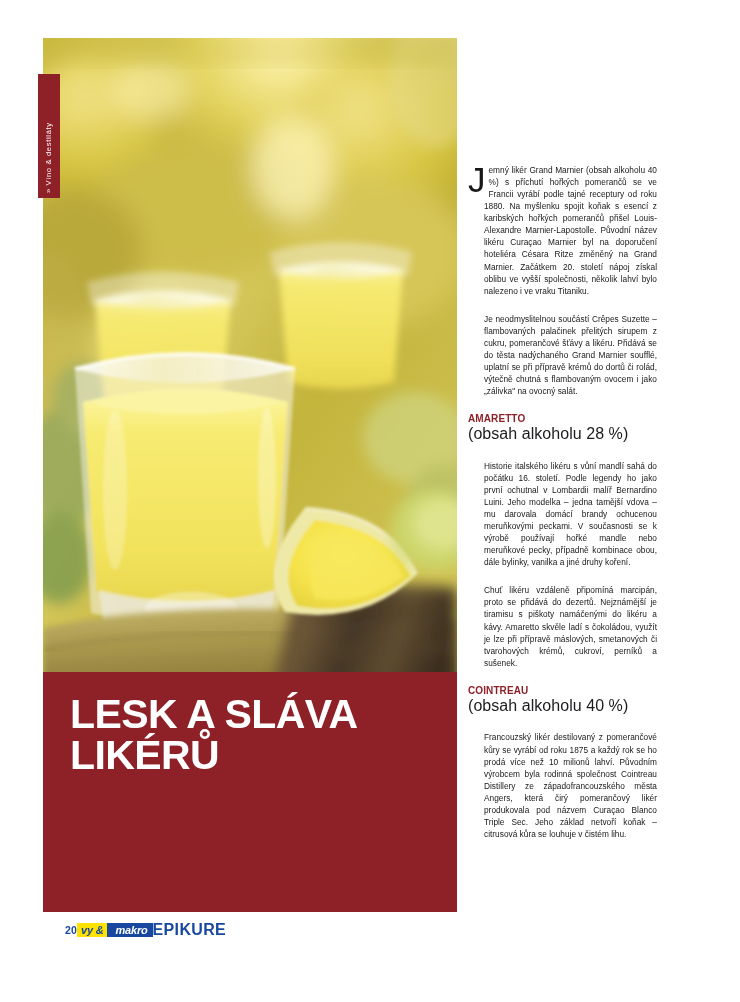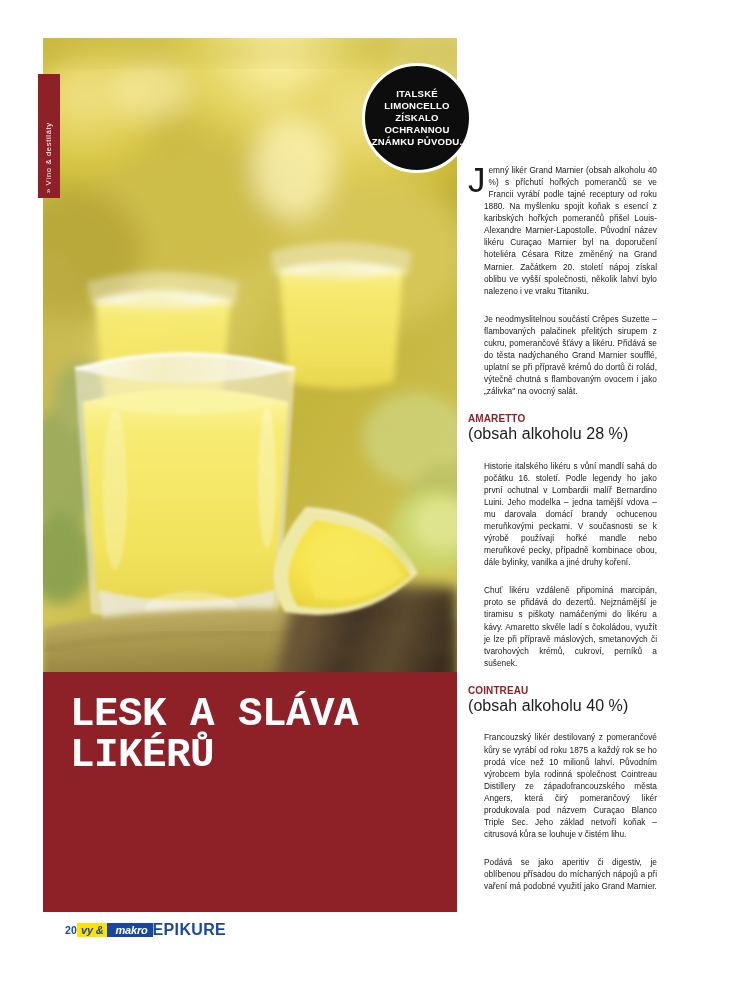--- a/index.html
+++ b/index.html
@@ -104,21 +104,20 @@
   .title-block {
     position: absolute;
     left: 43px;
     top: 672px;
     width: 414px;
     height: 240px;
     background: #8e2028;
     z-index: 5;
     box-sizing: border-box;
     padding: 22px 26px 0 27px;
-    font-family: Liberation Mono, monospace;
   }
   .headline {
     color: #ffffff;
     font-size: 41px;
     font-weight: bold;
     line-height: 0.99;
     letter-spacing: -0.6px;
     margin: 0;
     text-transform: uppercase;
     white-space: pre-line;
@@ -377,23 +376,20 @@
     </svg>
   </div>
 
   <div class="cat-tab">
     <div class="cat-tab-inner">
       <span class="cat-chev">»</span>
       <span class="cat-label">Víno &amp; destiláty</span>
     </div>
   </div>
 
-  <div class="badge">
-    <div class="badge-text">Italské limoncello získalo ochrannou známku původu.</div>
-  </div>
 
   <div class="title-block">
     <h1 class="headline">Lesk a sláva
 likérů</h1>
   </div>
 
   <div class="column">
 
     <div class="dropcap-wrap">
       <span class="dropcap">J</span>
@@ -406,21 +402,20 @@
       <h2 class="sec-title">AMARETTO</h2>
       <p class="sec-sub">(obsah alkoholu 28 %)</p>
       <p class="body-p">Historie italského likéru s vůní mandlí sahá do počátku 16. století. Podle legendy ho jako první ochutnal v Lombardii malíř Bernardino Luini. Jeho modelka – jedna tamější vdova – mu darovala domácí brandy ochucenou meruňkovými peckami. V současnosti se k výrobě používají hořké mandle nebo meruňkové pecky, případně kombinace obou, dále bylinky, vanilka a jiné druhy koření.</p>
       <p class="body-p">Chuť likéru vzdáleně připomíná marcipán, proto se přidává do dezertů. Nejznámější je tiramisu s piškoty namáčenými do likéru a kávy. Amaretto skvěle ladí s čokoládou, využít je lze při přípravě máslových, smetanových či tvarohových krémů, cukroví, perníků a sušenek.</p>
     </div>
 
     <div class="section">
       <h2 class="sec-title">COINTREAU</h2>
       <p class="sec-sub">(obsah alkoholu 40 %)</p>
       <p class="body-p">Francouzský likér destilovaný z pomerančové kůry se vyrábí od roku 1875 a každý rok se ho prodá více než 10 milionů lahví. Původním výrobcem byla rodinná společnost Cointreau Distillery ze západofrancouzského města Angers, která čirý pomerančový likér produkovala pod názvem Curaçao Blanco Triple Sec. Jeho základ netvoří koňak – citrusová kůra se louhuje v čistém lihu.</p>
-      <p class="body-p">Podává se jako aperitiv či digestiv, je oblíbenou přísadou do míchaných nápojů a při vaření má podobné využití jako Grand Marnier.</p>
     </div>
 
   </div>
 
   <div class="footer">
     <span class="pagenum">20</span>
     <span class="logo">
       <span class="logo-vy">vy &amp;</span>
       <span class="logo-makro">makro</span>
     </span>

